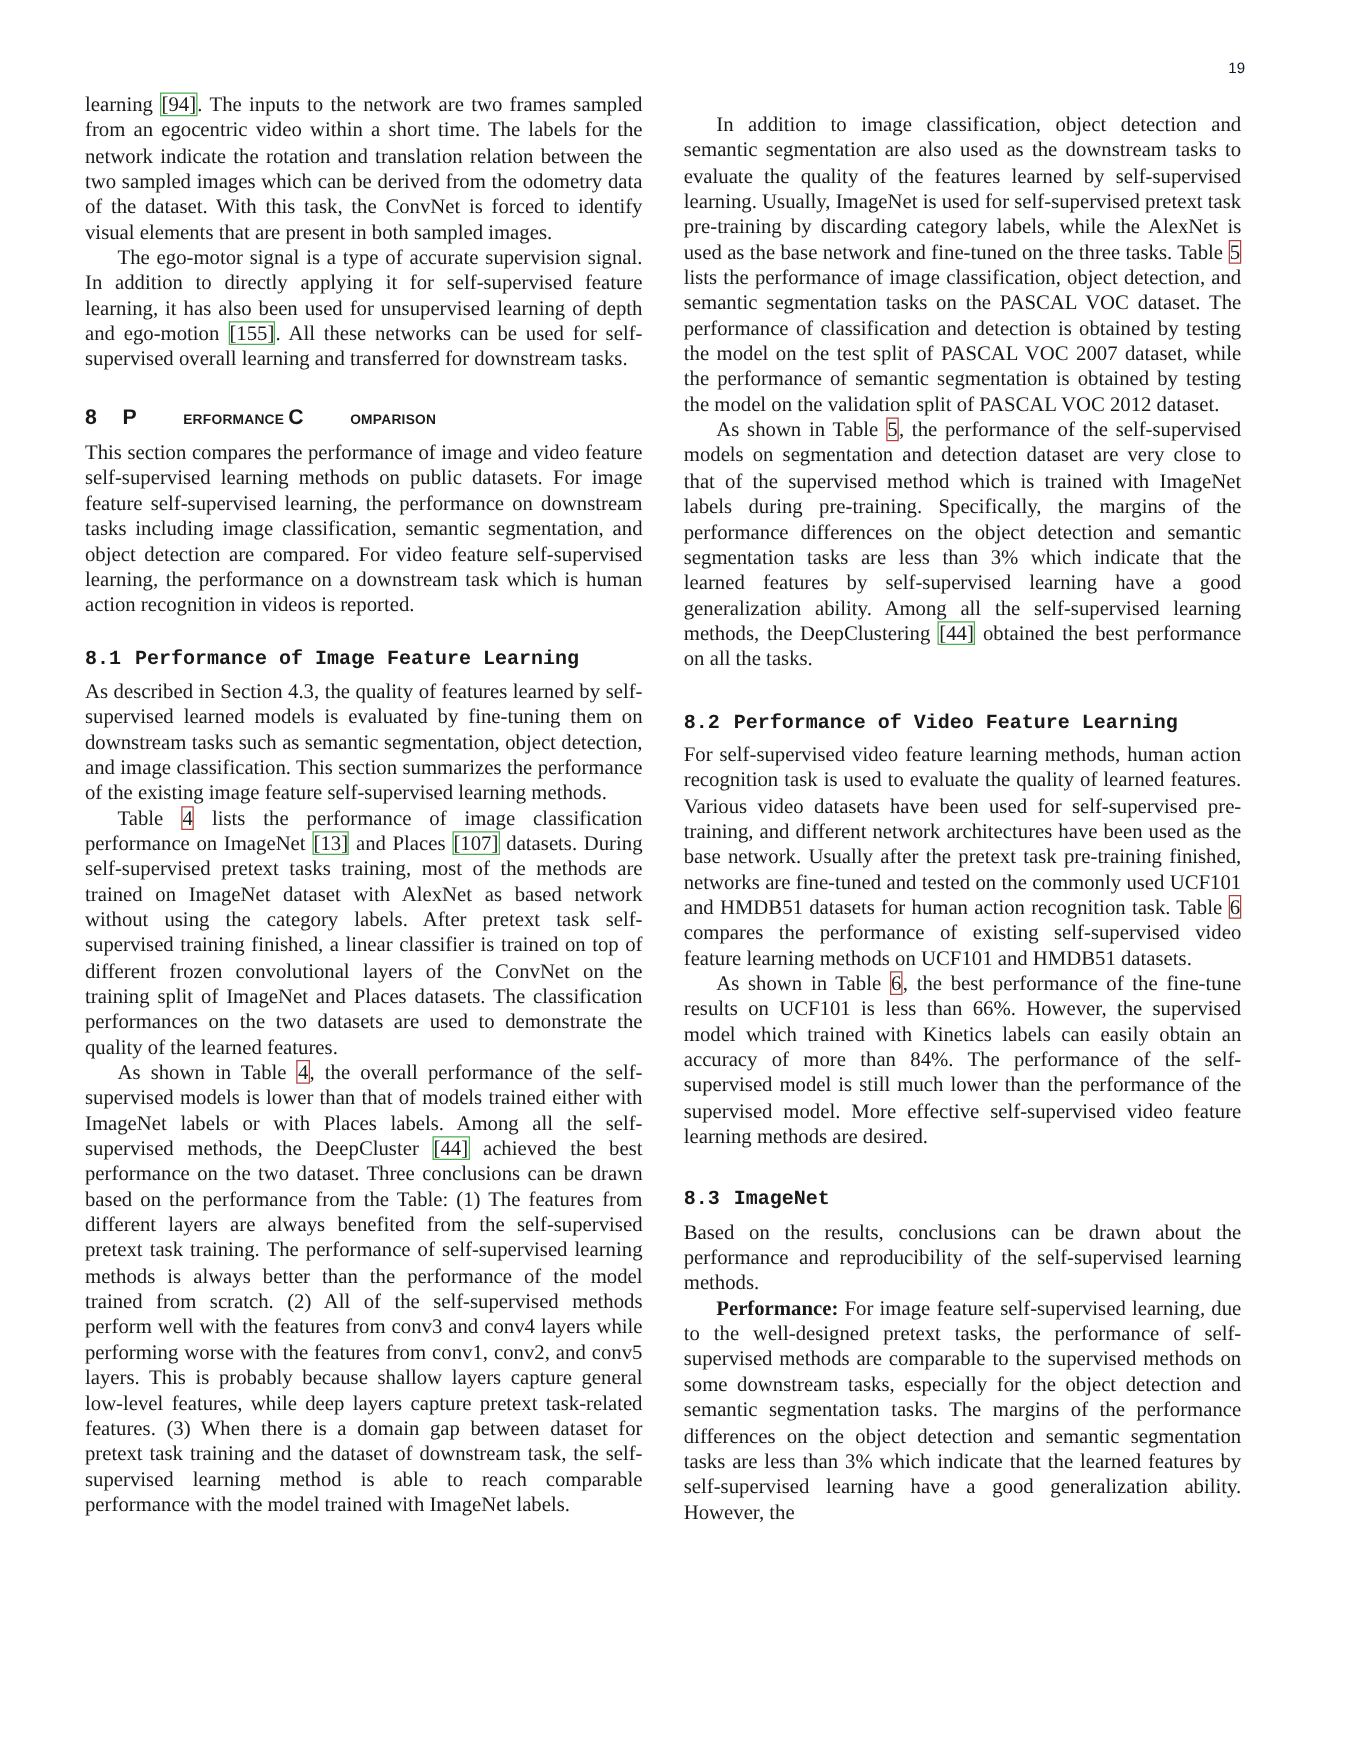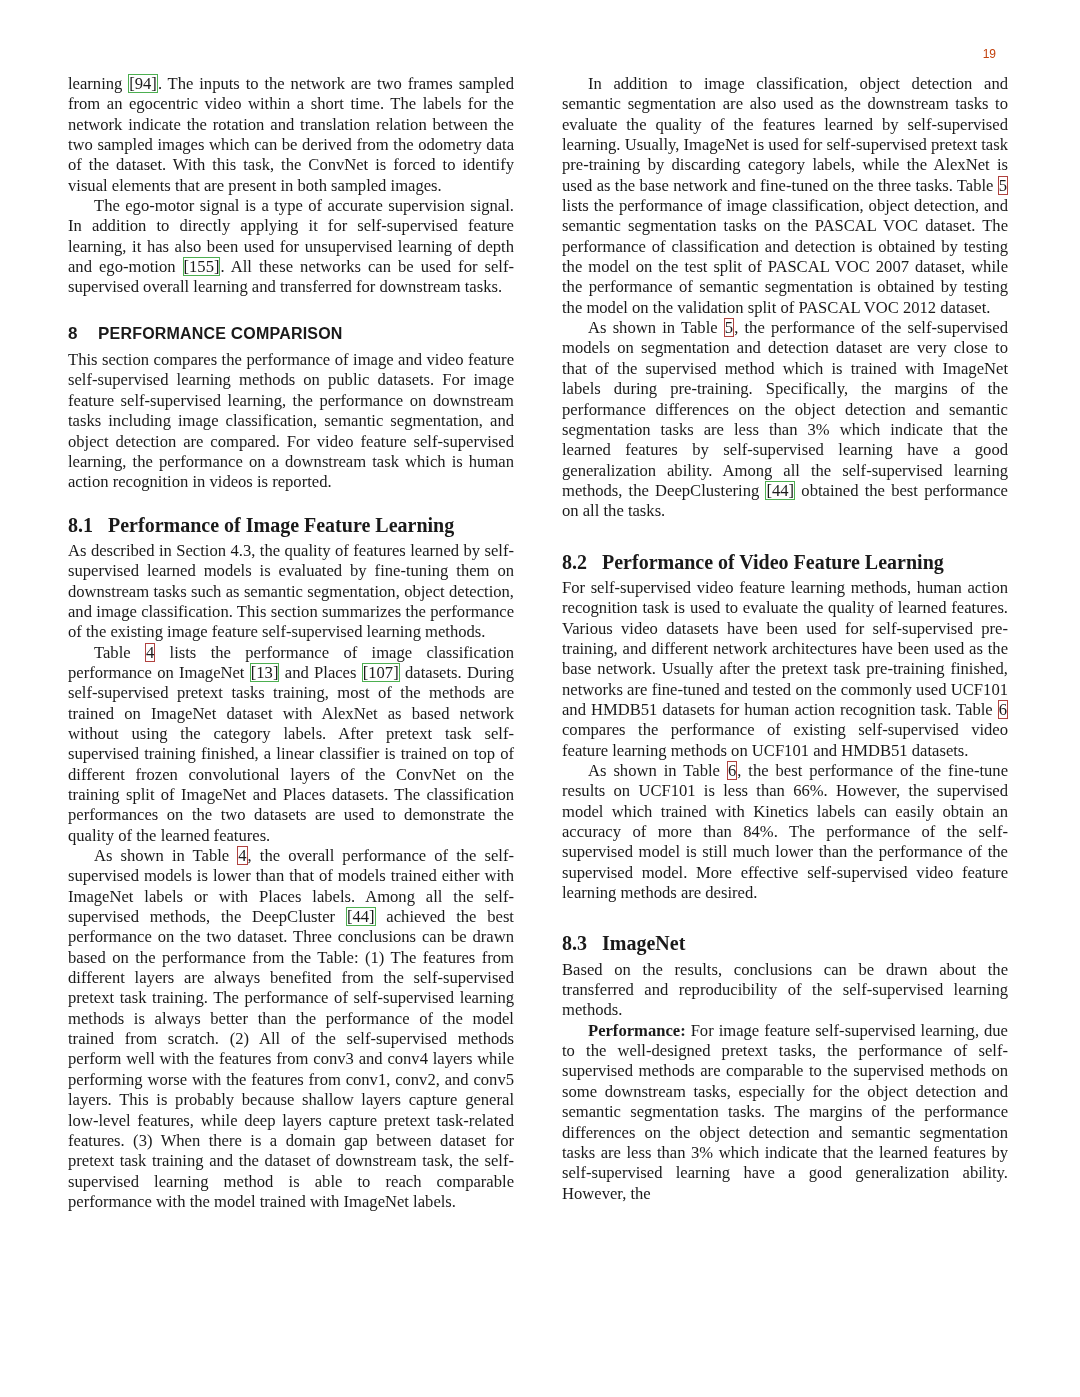--- a/index.html
+++ b/index.html
@@ -3,42 +3,42 @@
 <meta charset="utf-8">
 <style>
   html, body { margin: 0; padding: 0; background: #ffffff; }
   body {
     width: 1080px; height: 1397px; position: relative; overflow: hidden;
     font-family: "DejaVu Serif", "Liberation Serif", serif;
     color: #1a1a1a;
   }
   .page-number {
     position: absolute; top: 47px; left: 960px; width: 36px; text-align: right;
-    font-family: "Liberation Sans", sans-serif; font-size: 12px; color: #c2410c;
+    font-family: "Liberation Sans", sans-serif; font-size: 12px; color: #0f172a;
   }
   .col {
     position: absolute; top: 74px; width: 446px;
     font-family: "Liberation Serif", serif;
     font-size: 16.6px; line-height: 20.35px; text-align: justify;
     hyphens: auto;
   }
   .col-left { left: 68px; }
-  .col-right { left: 562px; }
+  .col-right { left: 547px; margin-top: 16px; }
   p { margin: 0; }
   p.indent { text-indent: 26px; }
   .sec-h1 {
     font-family: "Liberation Sans", sans-serif; font-weight: bold;
     font-size: 17px; margin: 26px 0 6px 0; letter-spacing: 0.2px;
   }
   .sec-h1 .num { display: inline-block; width: 30px; }
   .sec-h1 .sc-big { font-size: 17px; }
-  .sec-h1 .sc-small { font-size: 16px; }
+  .sec-h1 .sc-small { font-size: 11px; margin-left: 37px; }
   .sec-h2 {
-    font-family: Liberation Serif, serif; font-weight: bold;
-    font-size: 20px; margin: 22px 0 6px 0;
+    font-family: Liberation Mono, monospace; font-weight: bold;
+    font-size: 16px; margin: 22px 0 6px 0;
   }
   .sec-h2 .num { display: inline-block; width: 40px; }
   .cite {
     outline: 1px solid #4caf50; outline-offset: -1px; padding: 0 1px;
   }
   .tref {
     outline: 1px solid #b0413e; outline-offset: -1px; padding: 0 1px;
   }
   .bold { font-weight: bold; }
 </style>
@@ -70,15 +70,15 @@
 
   <div class="sec-h2" style="margin-top:30px">
     <span class="num">8.2</span><span>Performance of Video Feature Learning</span>
   </div>
   <p><span>For self-supervised video feature learning methods, human action recognition task is used to evaluate the quality of learned features. Various video datasets have been used for self-supervised pre-training, and different network architectures have been used as the base network. Usually after the pretext task pre-training finished, networks are fine-tuned and tested on the commonly used UCF101 and HMDB51 datasets for human action recognition task. Table </span><a class="tref">6</a><span> compares the performance of existing self-supervised video feature learning methods on UCF101 and HMDB51 datasets.</span></p>
   <p class="indent"><span>As shown in Table </span><a class="tref">6</a><span>, the best performance of the fine-tune results on UCF101 is less than 66%. However, the supervised model which trained with Kinetics labels can easily obtain an accuracy of more than 84%. The performance of the self-supervised model is still much lower than the performance of the supervised model. More effective self-supervised video feature learning methods are desired.</span></p>
 
   <div class="sec-h2" style="margin-top:30px">
     <span class="num">8.3</span><span>ImageNet</span>
   </div>
-  <p>Based on the results, conclusions can be drawn about the transferred and reproducibility of the self-supervised learning methods.</p>
+  <p>Based on the results, conclusions can be drawn about the performance and reproducibility of the self-supervised learning methods.</p>
   <p class="indent"><span class="bold">Performance:</span><span> For image feature self-supervised learning, due to the well-designed pretext tasks, the performance of self-supervised methods are comparable to the supervised methods on some downstream tasks, especially for the object detection and semantic segmentation tasks. The margins of the performance differences on the object detection and semantic segmentation tasks are less than 3% which indicate that the learned features by self-supervised learning have a good generalization ability. However, the</span></p>
 </div>
 
 </body></html>

